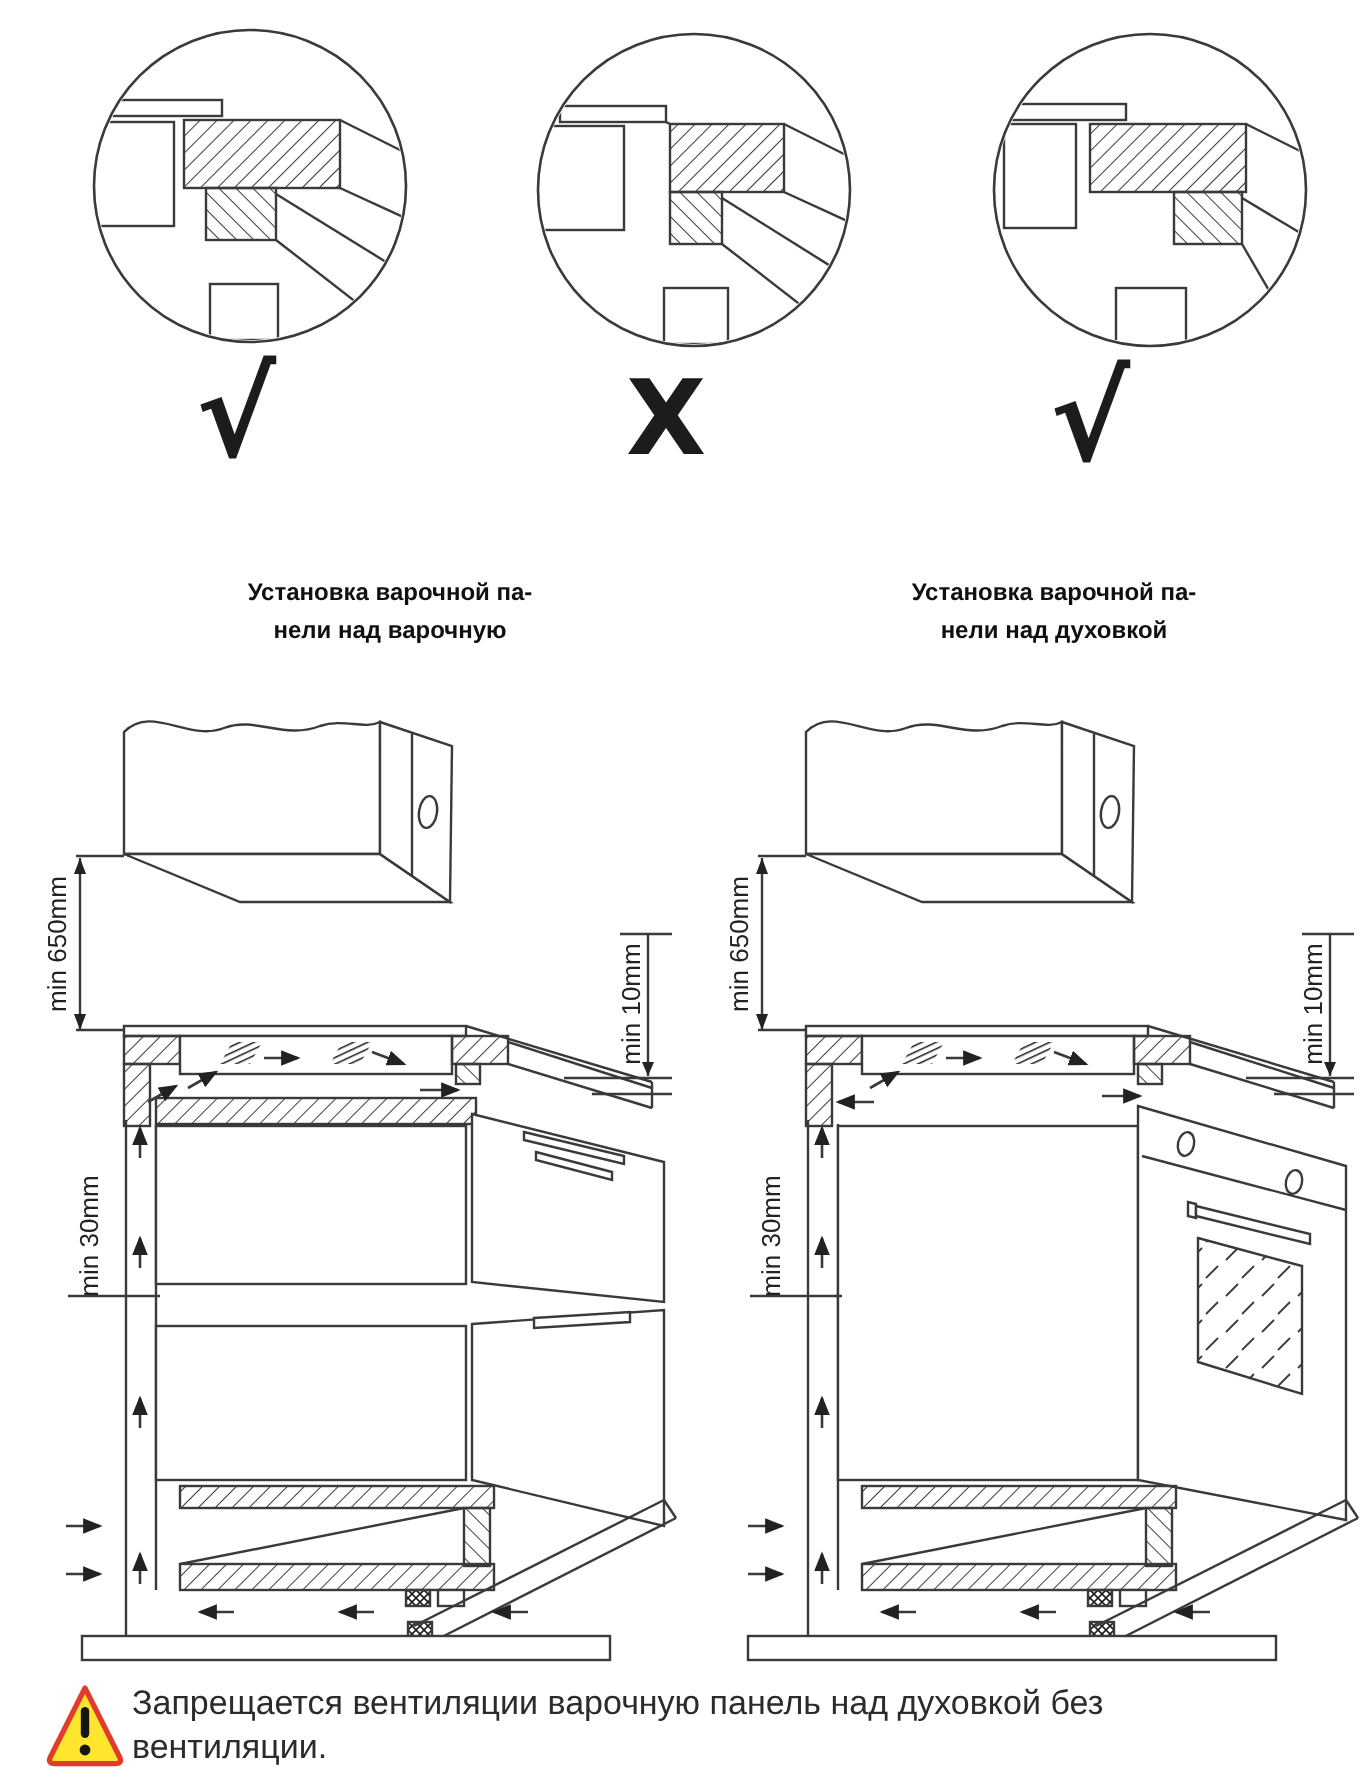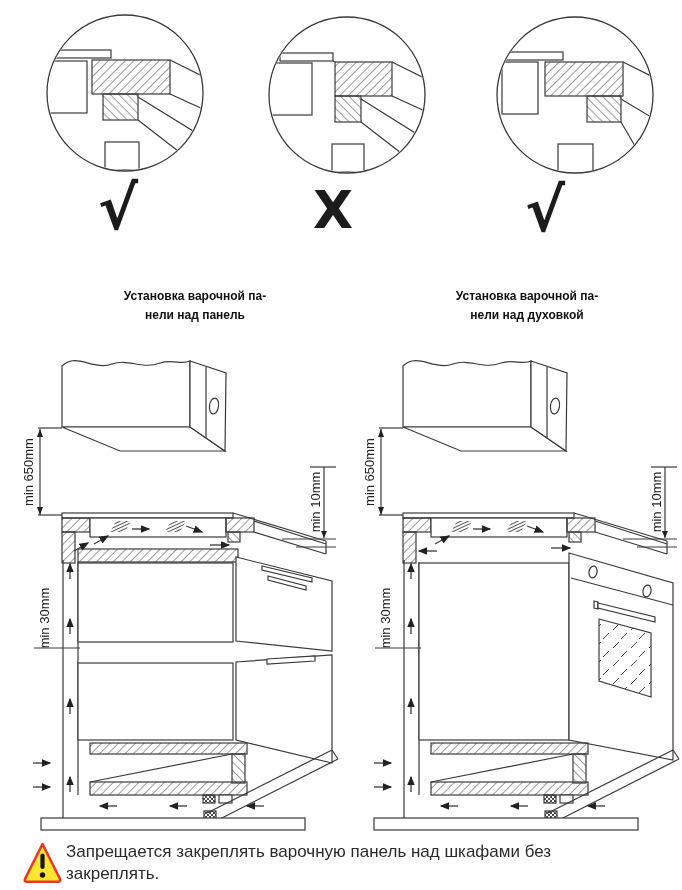--- a/index.html
+++ b/index.html
@@ -119,21 +119,21 @@
         <line x1="126" y1="84" x2="161" y2="105"></line>
         <line x1="126" y1="107" x2="151" y2="150"></line>
         <rect x="63" y="129" width="35" height="29" fill="#fff"></rect>
       </g>
     </svg>
     <div class="verdict check m3">√</div>
   </div>
 
   <div class="section-title" style="left:35px; top:287px;">
     <div>Установка варочной па-</div>
-    <div>нели над панель</div>
+    <div>нели над варочную</div>
   </div>
   <div class="section-title" style="left:367px; top:287px;">
     <div>Установка варочной па-</div>
     <div>нели над духовкой</div>
   </div>
 
   <svg class="diagram" style="left:0;" width="341" height="500" viewBox="0 0 341 500">
     <g stroke="#3a3a3a" stroke-width="1.2" fill="none">
       <g>
         <path d="M62,92 L62,31 C76,17 94,36 112,29 C128,23 142,35 160,28 C172,24 182,30 190,26 L190,92 Z" fill="#fff"></path>
@@ -315,18 +315,18 @@
     </g>
   </svg>
 
   <div class="warning">
     <svg class="warning-icon" width="41" height="44" viewBox="0 0 41 44">
       <path d="M20.5,4 L37.8,38.5 Q39.4,41.8 35.7,41.8 L5.3,41.8 Q1.6,41.8 3.2,38.5 Z" stroke="#e23b2e" stroke-width="2.6" stroke-linejoin="round" fill="#ffe62e"></path>
       <rect x="18.4" y="13.5" width="4.2" height="15.5" rx="2.1" fill="#151515"></rect>
       <circle cx="20.5" cy="35" r="2.7" fill="#151515"></circle>
     </svg>
     <div class="warning-text">
-      <div>Запрещается закреплять варочную панель над шкафами без</div>
-      <div>закреплять.</div>
+      <div>Запрещается вентиляции варочную панель над духовкой без</div>
+      <div>вентиляции.</div>
     </div>
   </div>
 
 </div>
 
 </body></html>

